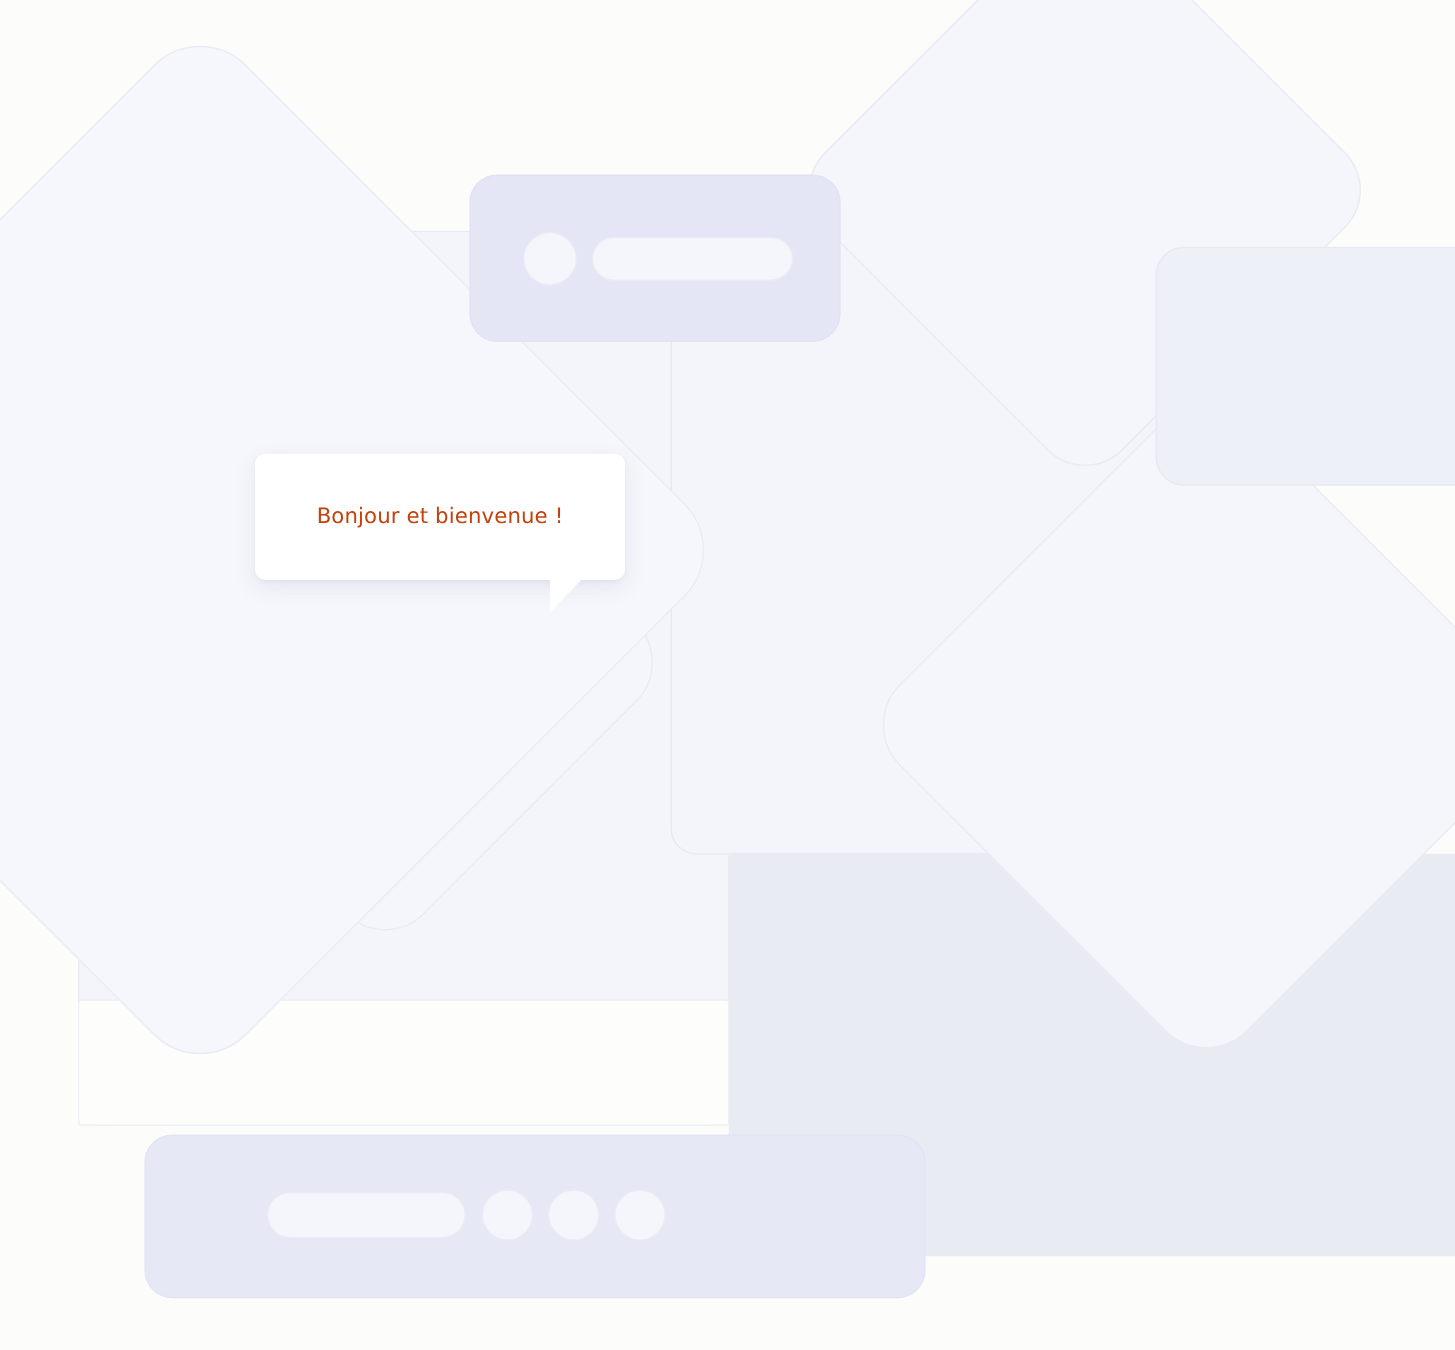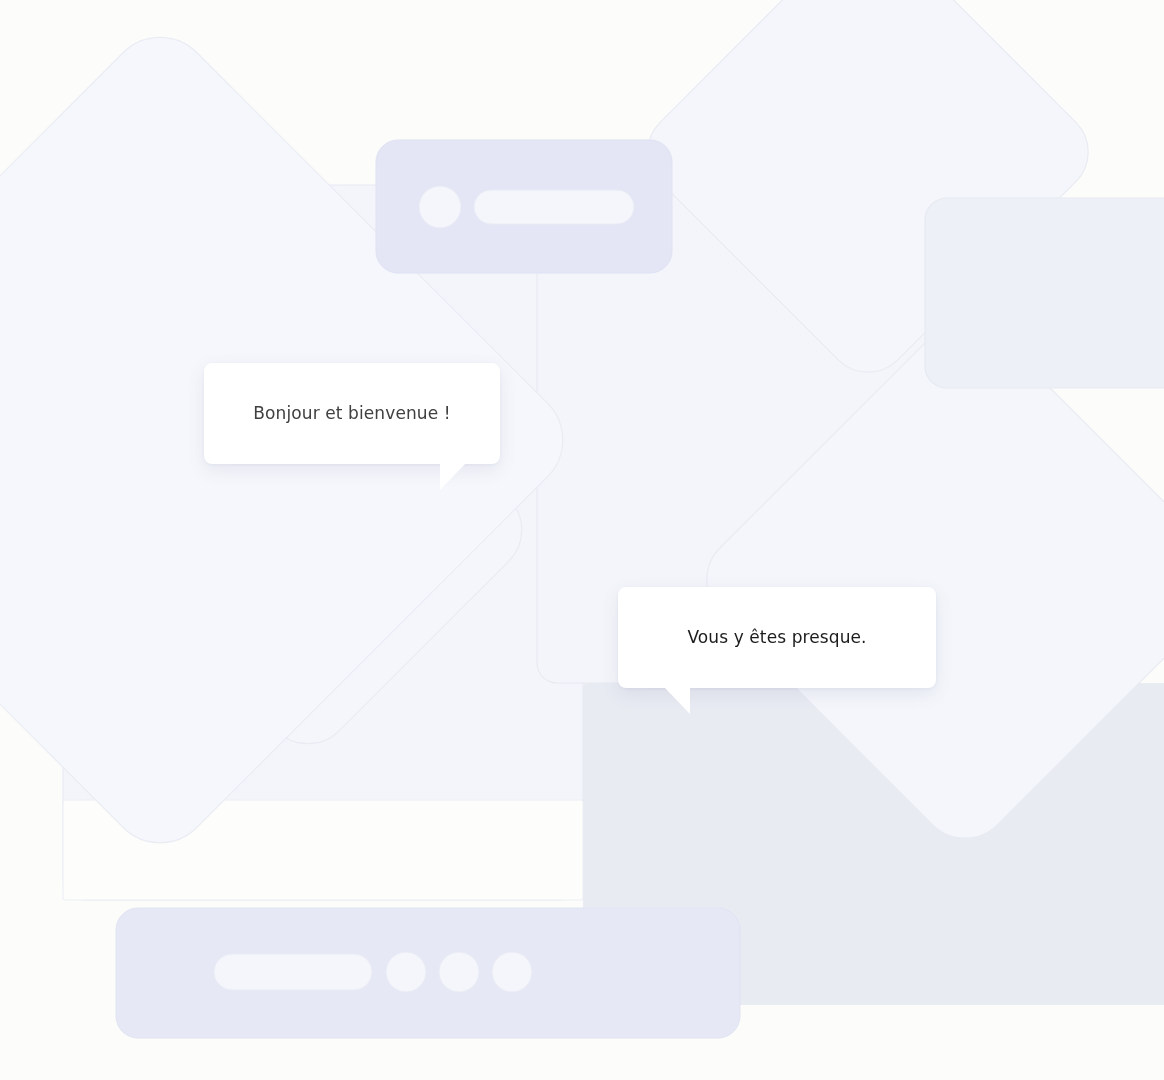--- a/index.html
+++ b/index.html
@@ -130,22 +130,18 @@
         <rect x="214" y="954" width="158" height="36" rx="18" fill="#f5f6fb" stroke="#eaecf5" stroke-width="1"></rect>
         <circle cx="406" cy="972" r="20" fill="#f5f6fb" stroke="#eaecf5" stroke-width="1"></circle>
         <circle cx="459" cy="972" r="20" fill="#f5f6fb" stroke="#eaecf5" stroke-width="1"></circle>
         <circle cx="512" cy="972" r="20" fill="#f5f6fb" stroke="#eaecf5" stroke-width="1"></circle>
       </g>
 
     </g>
   </svg>
 
   <div class="bubble" id="bubble-welcome" style="background: rgb(255, 255, 255);">
-    <span class="bubble-text" style="color: #404040;">Bonjour et bienvenue !</span>
+    <span class="bubble-text" style="color: #c2410c;">Bonjour et bienvenue !</span>
     <span class="bubble-tail" style="border-top-color: rgb(255, 255, 255);"></span>
   </div>
 
-  <div class="bubble" id="bubble-almost" style="background: rgb(255, 255, 255);">
-    <span class="bubble-text" style="color: rgb(28, 28, 28);">Vous y êtes presque.</span>
-    <span class="bubble-tail" style="border-top-color: rgb(255, 255, 255);"></span>
-  </div>
 
 </div>
 
 </body></html>

